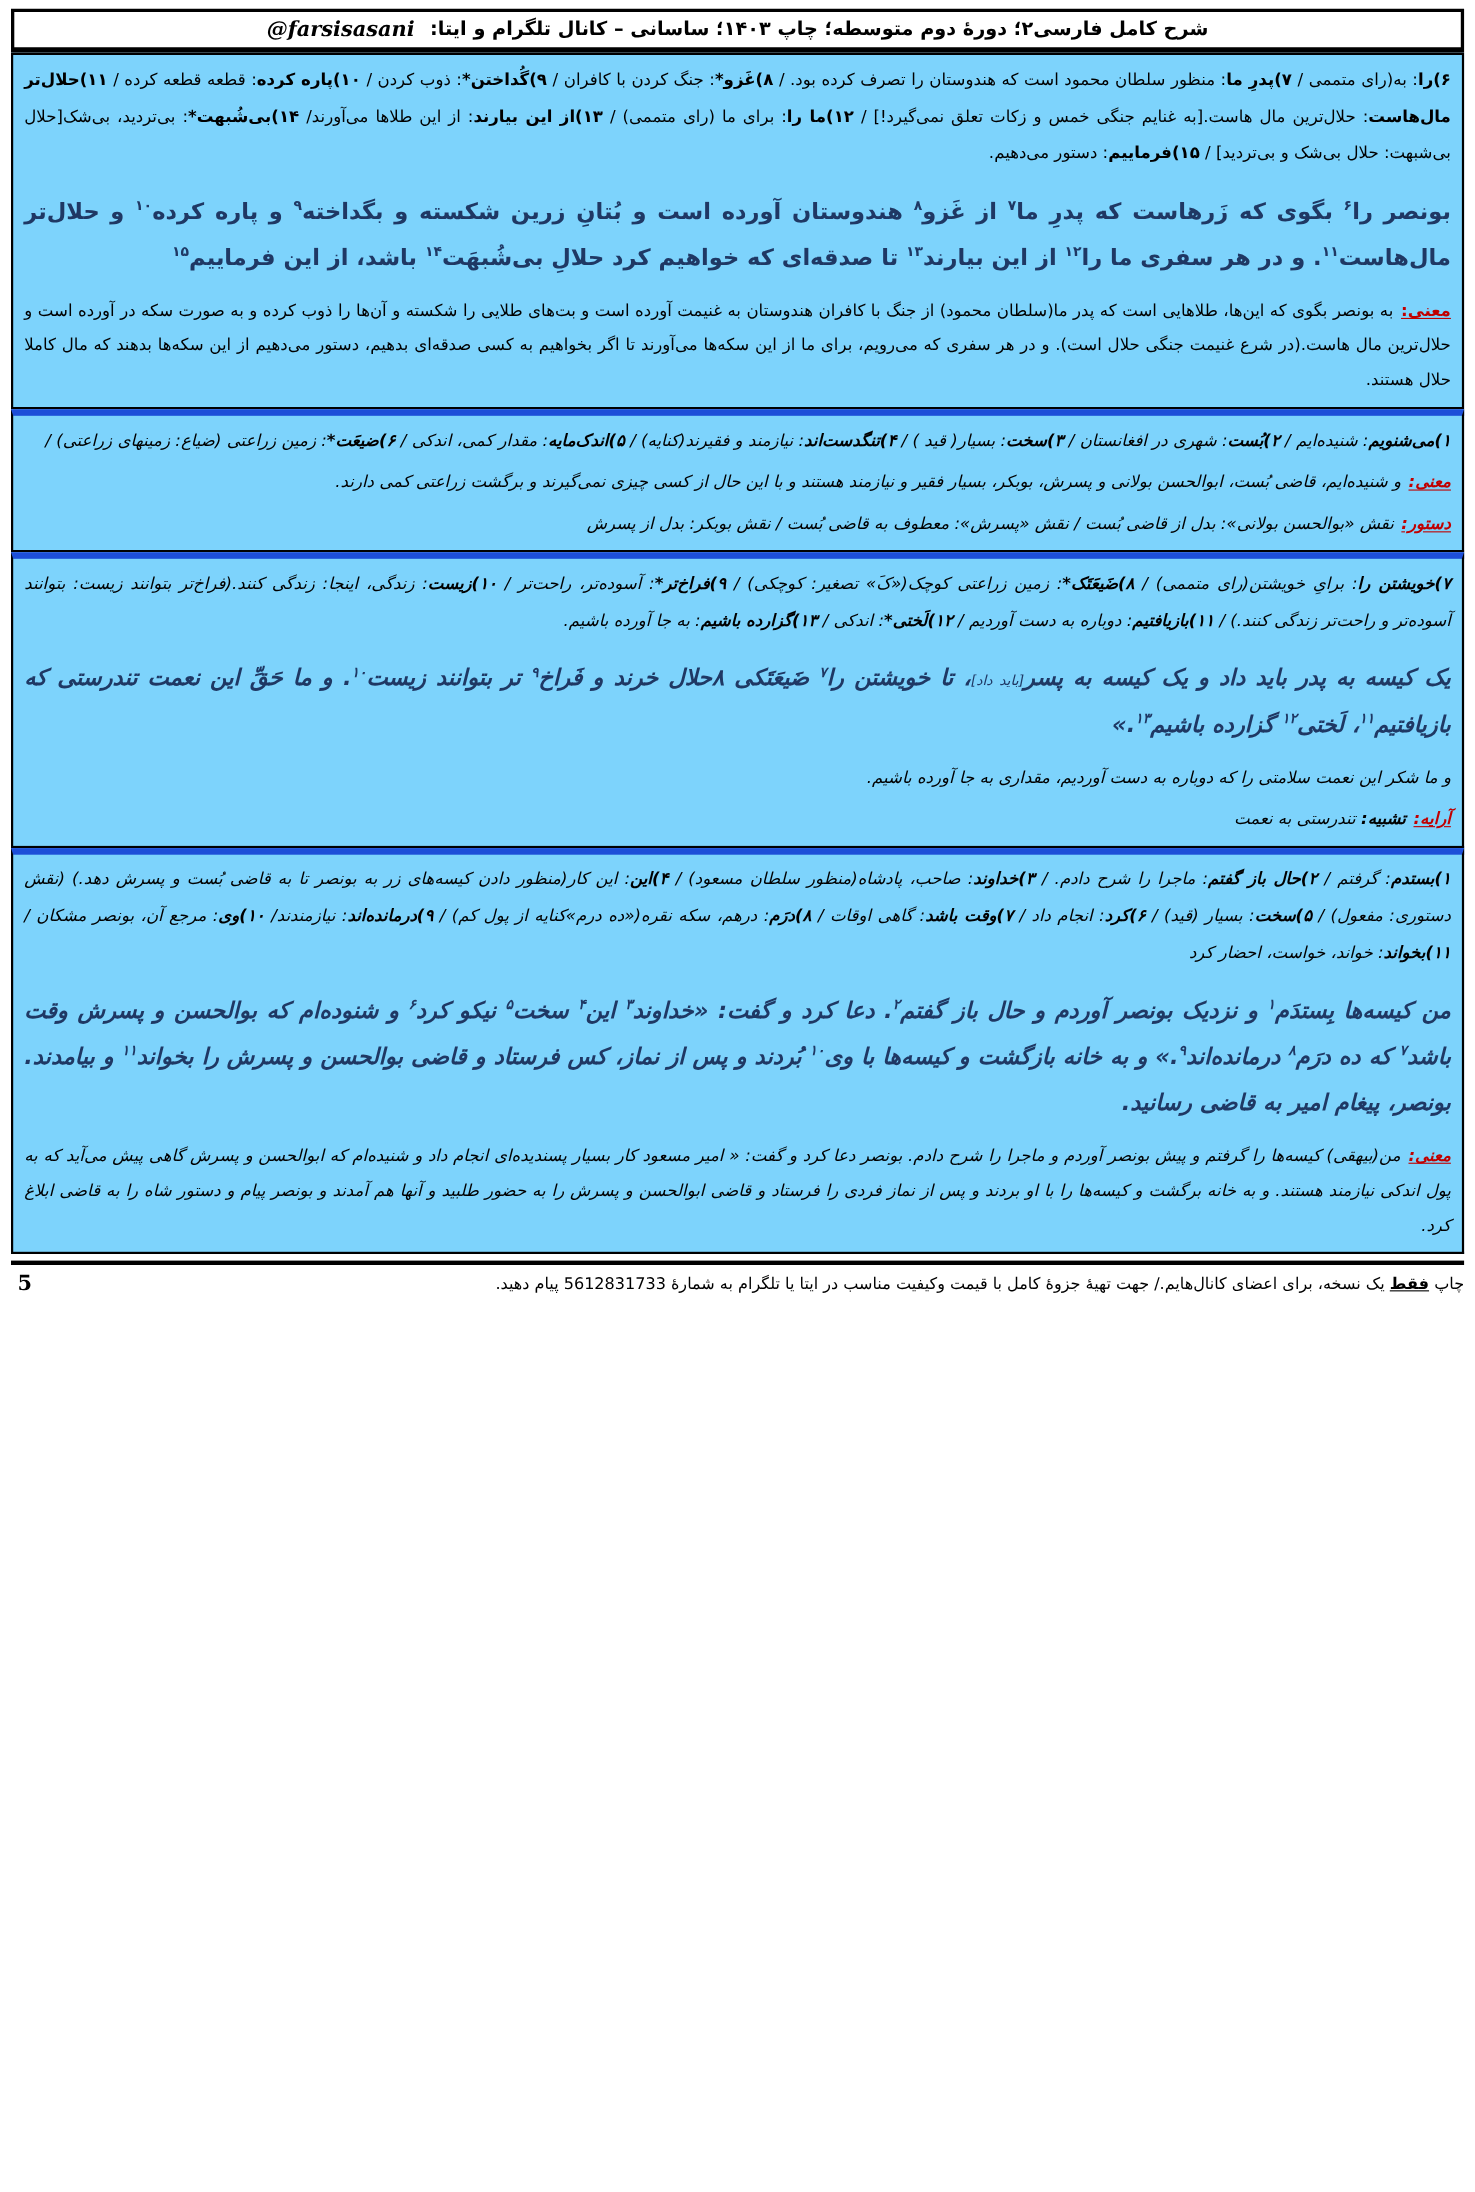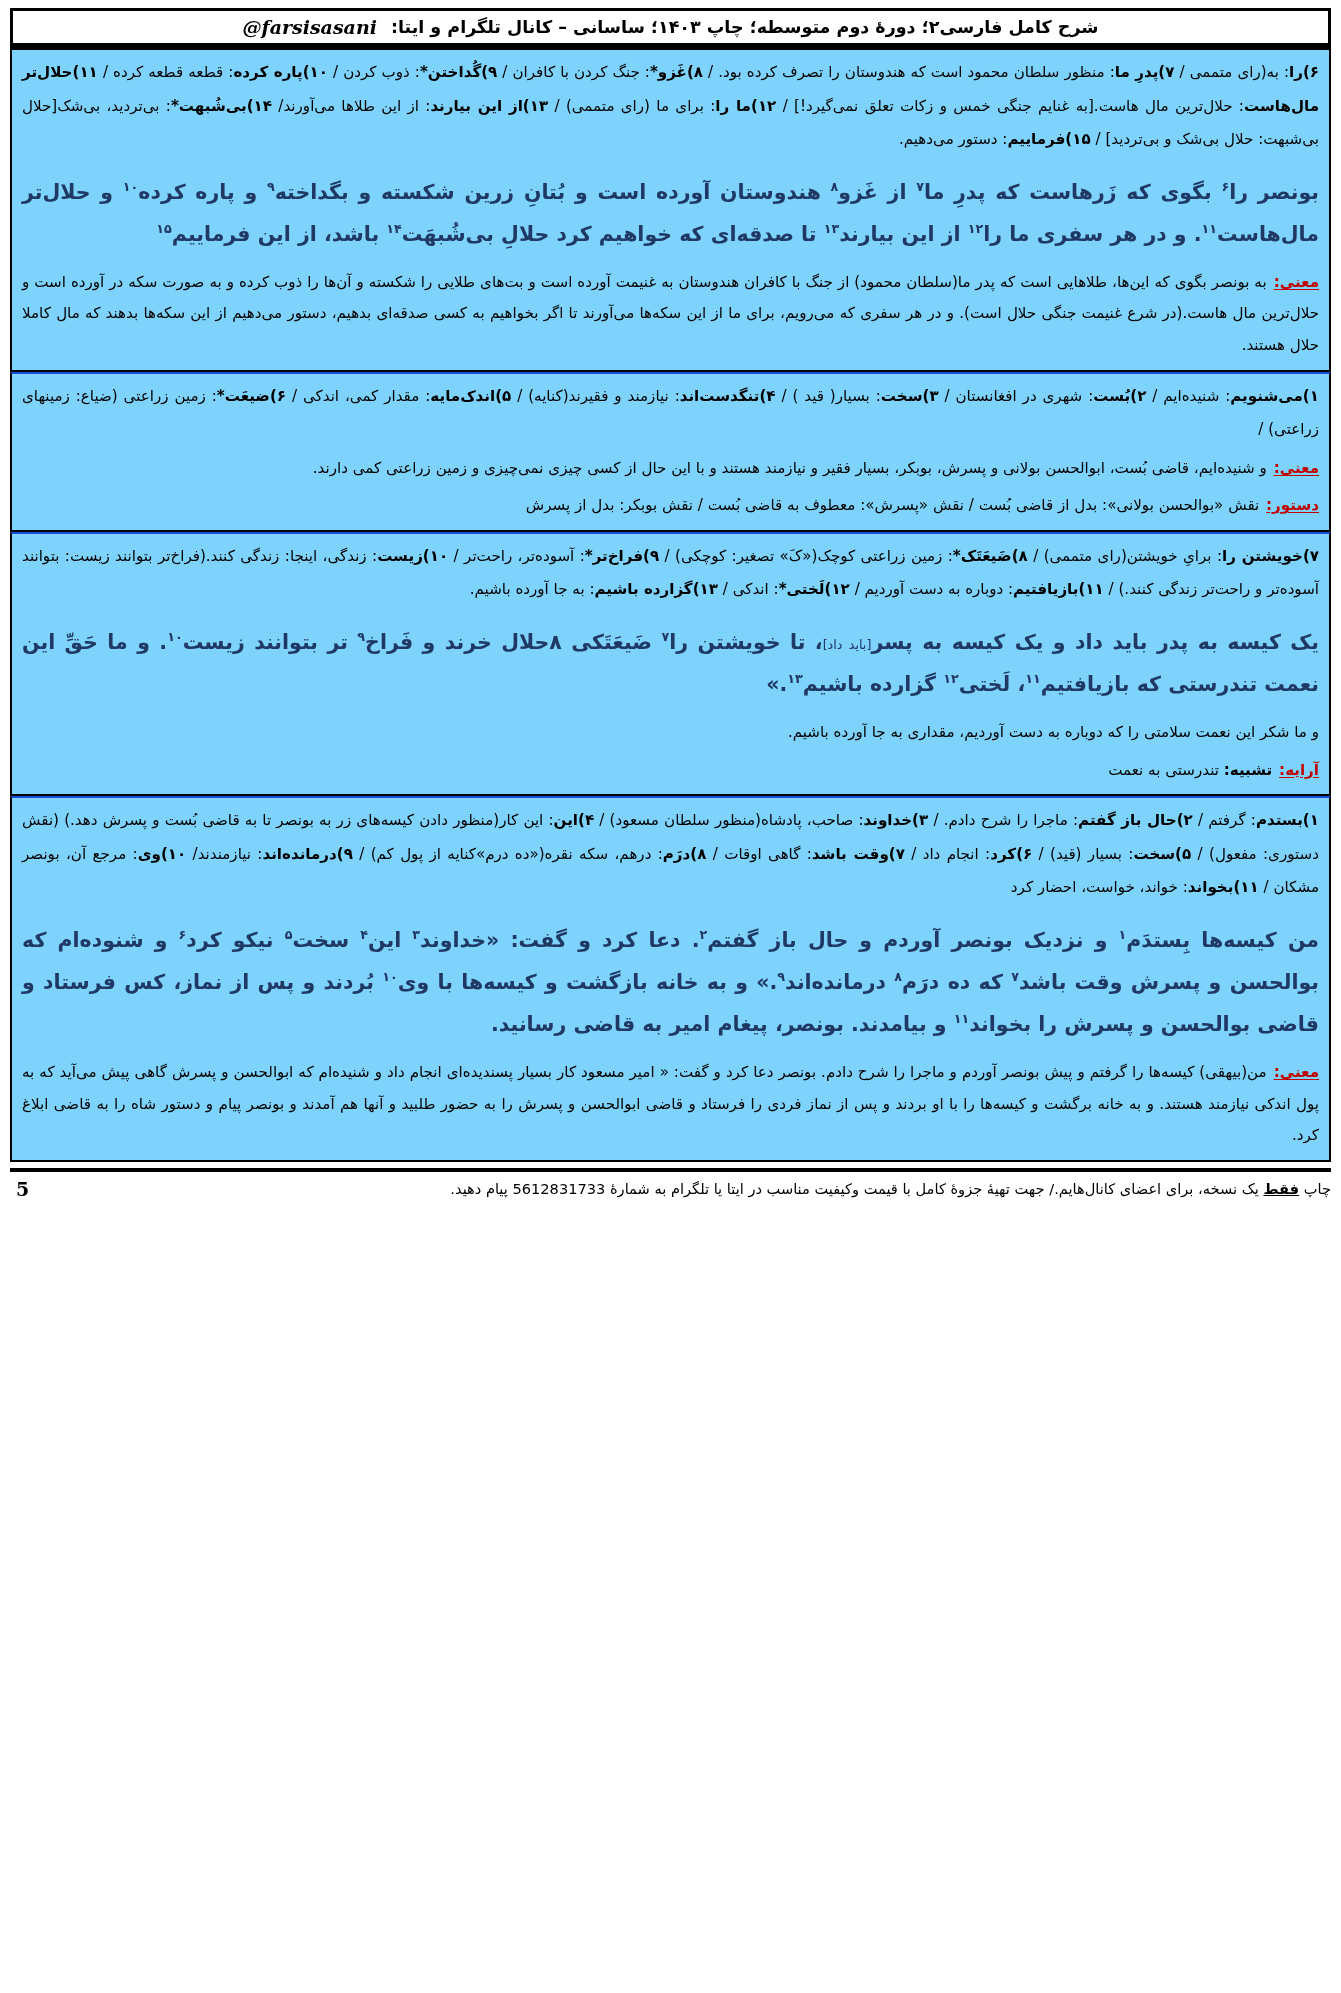--- a/index.html
+++ b/index.html
@@ -51,21 +51,21 @@
 
   
   .section {
     border: 2px solid #000;
     border-top: none;
     box-sizing: border-box;
     padding: 6px 10px 8px 10px;
     background: #7dd3fc;
   }
   .section.first { border-top: 2px solid #000; }
-  .section + .section { border-top: 2px solid #1d4ed8; }
+  .section + .section { border-top: 6px solid #1d4ed8; font-style: italic; }
 
   
   .gloss {
     font-size: 15.1px;
     line-height: 2.22;
     text-align: justify;
     text-align-last: right;
     color: #000;
   }
   .gloss .hw {           
@@ -150,21 +150,21 @@
     <div class="note">
       <span class="tag">معنی:</span>
       <span>به بونصر بگوی که این‌ها، طلاهایی است که پدر ما(سلطان محمود) از جنگ با کافران هندوستان به غنیمت آورده است و بت‌های طلایی را شکسته و آن‌ها را ذوب کرده و به صورت سکه در آورده است و حلال‌ترین مال هاست.(در شرع غنیمت جنگی حلال است). و در هر سفری که می‌رویم، برای ما از این سکه‌ها می‌آورند تا اگر بخواهیم به کسی صدقه‌ای بدهیم، دستور می‌دهیم از این سکه‌ها بدهند که مال کاملا حلال هستند.</span>
     </div>
   </div>
 
   <div class="section">
     <div class="gloss"><span class="num">۱)</span><b class="hw">می‌شنویم</b>: شنیده‌ایم / <span class="num">۲)</span><b class="hw">بُست</b>: شهری در افغانستان / <span class="num">۳)</span><b class="hw">سخت</b>: بسیار( قید ) / <span class="num">۴)</span><b class="hw">تنگدست‌اند</b>: نیازمند و فقیرند(کنایه) / <span class="num">۵)</span><b class="hw">اندک‌مایه</b>: مقدار کمی، اندکی / <span class="num">۶)</span><b class="hw">ضیعَت*</b>: زمین زراعتی (ضیاع: زمینهای زراعتی) /</div>
     <div class="note">
       <span class="tag">معنی:</span>
-      <span>و شنیده‌ایم، قاضی بُست، ابوالحسن بولانی و پسرش، بوبکر، بسیار فقیر و نیازمند هستند و با این حال از کسی چیزی نمی‌چیزی و زمین زراعتی کمی دارند.</span>
+      <span>و شنیده‌ایم، قاضی بُست، ابوالحسن بولانی و پسرش، بوبکر، بسیار فقیر و نیازمند هستند و با این حال از کسی چیزی نمی‌گیرند و برگشت زراعتی کمی دارند.</span>
     </div>
     <div class="note">
       <span class="tag">دستور:</span>
       <span>نقش «بوالحسن بولانی»: بدل از قاضی بُست / نقش «پسرش»: معطوف به قاضی بُست / نقش بوبکر: بدل از پسرش</span>
     </div>
   </div>
 
   <div class="section">
     <div class="gloss"><span class="num">۷)</span><b class="hw">خویشتن را</b>: برایِ خویشتن(رای متممی) / <span class="num">۸)</span><b class="hw">ضَیعَتَک*</b>: زمین زراعتی کوچک(«کَ» تصغیر: کوچکی) / <span class="num">۹)</span><b class="hw">فراخ‌تر*</b>: آسوده‌تر، راحت‌تر / <span class="num">۱۰)</span><b class="hw">زیست</b>: زندگی، اینجا: زندگی کنند.(فراخ‌تر بتوانند زیست: بتوانند آسوده‌تر و راحت‌تر زندگی کنند.) / <span class="num">۱۱)</span><b class="hw">بازیافتیم</b>: دوباره به دست آوردیم / <span class="num">۱۲)</span><b class="hw">لَختی*</b>: اندکی / <span class="num">۱۳)</span><b class="hw">گزارده باشیم</b>: به جا آورده باشیم.</div>
     <div class="passage">یک کیسه به پدر باید داد و یک کیسه به پسر<span class="small-note">[باید داد]</span>، تا خویشتن را<sup>۷</sup> ضَیعَتَکی ۸حلال خرند و فَراخ<sup>۹</sup> تر بتوانند زیست<sup>۱۰</sup>. و ما حَقِّ این نعمت تندرستی که بازیافتیم<sup>۱۱</sup>، لَختی<sup>۱۲</sup> گزارده باشیم<sup>۱۳</sup>.»</div>

